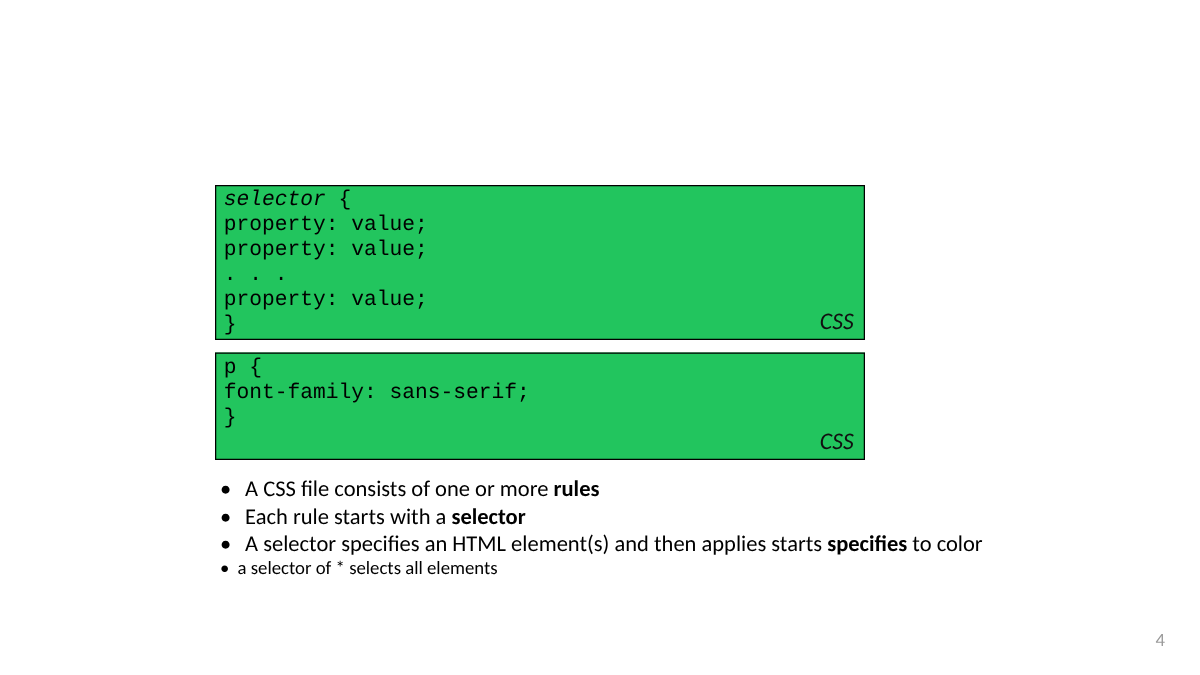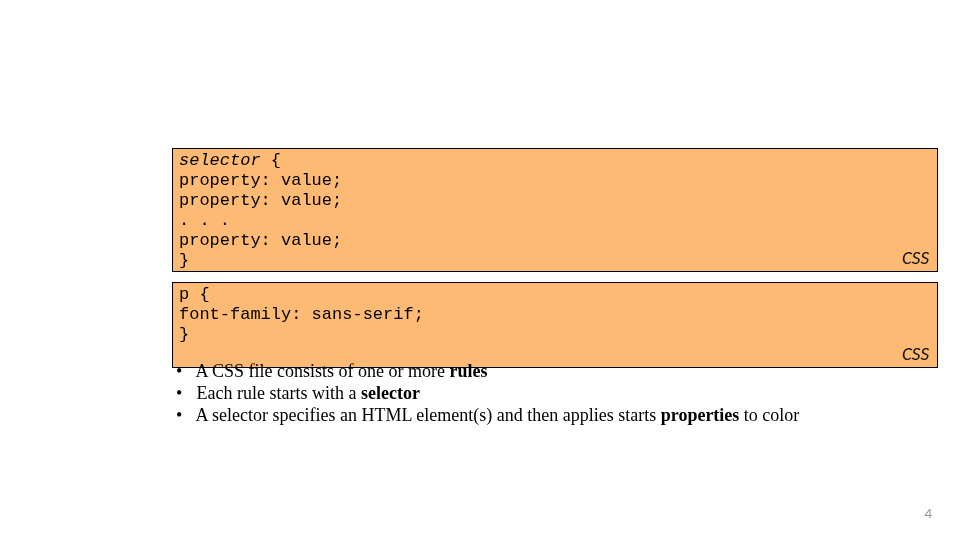--- a/index.html
+++ b/index.html
@@ -24,22 +24,22 @@
     left: 58px;
     top: 38px;
     font-size: 40px;
     font-weight: 400;
     letter-spacing: 0.5px;
     color: #111;
   }
   .codebox {
     position: absolute;
     left: 172px;
-    width: 766px;
-    background: #fdba74;
+    width: 520px;
+    background: #22c55e;
     border: 1.5px solid #000;
     box-sizing: border-box;
     padding: 2px 6px 16px 6px;
   }
   .codebox-1 { top: 148px; height: 124px; }
   .codebox-2 { top: 282px; height: 86px;  }
   .code {
     font-family: "Consolas", "Courier New", monospace;
     font-size: 17px;
     line-height: 20px;
@@ -53,25 +53,24 @@
     bottom: 2px;
     font-family: "Calibri", "Segoe UI", Arial, sans-serif;
     font-style: italic;
     font-size: 19px;
     color: #111;
     text-align: center;
   }
   .bullets {
     position: absolute;
     left: 176px;
-    top: 360px;
+    top: 380px;
     width: 650px;
     font-size: 18px;
     line-height: 22px;
-    font-family: Liberation Serif, serif;
   }
   .bullets ul {
     margin: 0;
     padding: 0;
     list-style: none;
   }
   .bullets > ul > li::before {
     content: "•";
     display: inline-block;
     width: 16px;
@@ -123,20 +122,23 @@
 
   <div class="bullets">
     <ul>
       <li>
         <span>A CSS file consists of one or more </span><span class="bold">rules</span>
       </li>
       <li>
         <span>Each rule starts with a </span><span class="bold">selector</span>
       </li>
       <li>
-        <span>A selector specifies an HTML element(s) and then applies starts </span><span class="bold">properties</span><span> to color</span>
+        <span>A selector specifies an HTML element(s) and then applies starts </span><span class="bold">specifies</span><span> to color</span>
+        <ul class="sub">
+          <li><span>a selector of * selects all elements</span></li>
+        </ul>
       </li>
     </ul>
   </div>
 
   <div class="pagenum">4</div>
 
 </div>
 
 </body></html>

